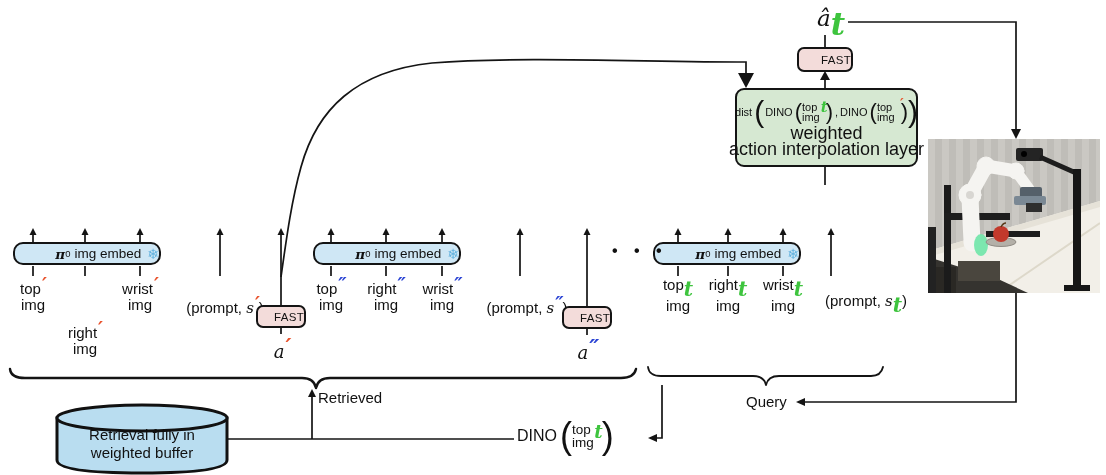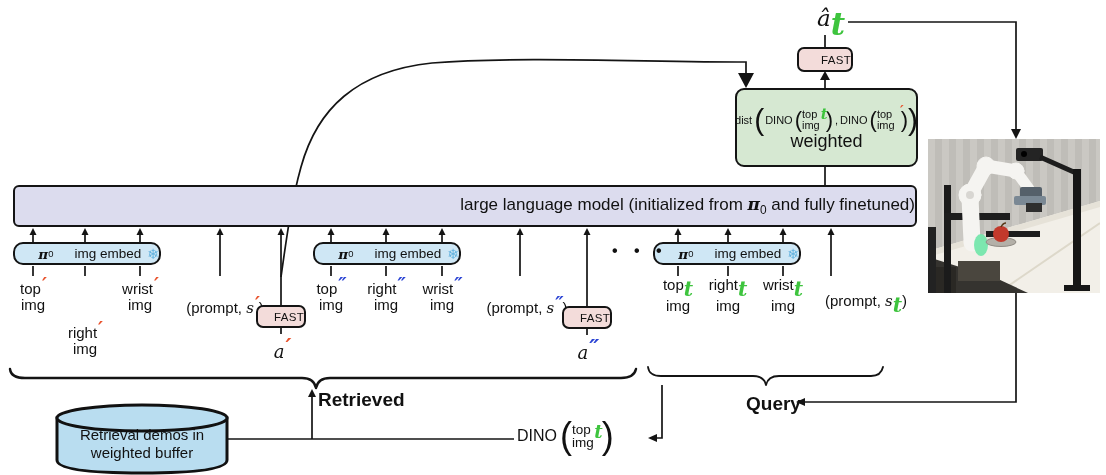--- a/index.html
+++ b/index.html
@@ -26,34 +26,34 @@
   .math  { font-family:"DejaVu Serif", serif; font-style:italic; }
   .pi    { font-family:"DejaVu Serif", serif; font-style:italic; font-weight:bold; }
   sub { font-size:0.7em; }
   .mk-prime { font-family:"DejaVu Serif", serif; font-weight:bold; font-style:italic;
               font-size:1.25em; vertical-align:0.18em; letter-spacing:-1px; margin-left:1px; }
   .mk-r1 { color:#e8512b; }
   .mk-r2 { color:#2b44d4; }
   .mk-q  { color:#3ec43e; font-family:"DejaVu Serif", serif; font-weight:bold; font-style:italic;
            font-size:1.35em; vertical-align:-0.3em; margin-left:0px; }
   .snow { color:#63b2de; margin-left:6px; font-size:14px; }
-  .embed-gap { margin-left:21px; }
+  .embed-gap { margin-left:4px; }
   .formula { display:flex; align-items:center; font-size:11px; line-height:10.5px; white-space:nowrap; }
   .paren-lg { font-size:30px; font-weight:400; line-height:28px; }
   .paren-sm { font-size:22px; font-weight:400; line-height:22px; }
   .frac { display:inline-block; text-align:left; font-size:11px; line-height:10.5px; position:relative; }
   .t-over { position:absolute; right:-8px; top:0px; }
   .p-over { position:absolute; right:-8px; top:-4px; }
   .interp-line { font-size:18px; line-height:15.5px; }
   .dino-call { position:absolute; left:517px; top:419px; display:flex; align-items:center;
                font-size:16px; white-space:nowrap; }
   .dino-frac { display:inline-block; text-align:left; font-size:13.5px; line-height:13px; position:relative; }
   .paren-dino { font-size:36px; font-weight:400; line-height:34px; }
   .dots { position:absolute; left:612px; top:242px; font-size:16px; font-weight:bold; letter-spacing:6px; }
-  .brace-label { position:absolute; font-size:19px; white-space:nowrap;font-weight:bold; }
+  .brace-label { position:absolute; font-size:15px; white-space:nowrap; }
   .buffer-text { position:absolute; left:57px; top:426px; width:170px; text-align:center;
                  font-size:15px; line-height:18px; }
   .a-hat { position:absolute; left:817px; top:5px; font-size:23px; white-space:nowrap; }
   .photo { position:absolute; left:928px; top:139px; width:172px; height:154px;
            background:repeating-linear-gradient(90deg,#cac8c3 0px,#cac8c3 7px,#bfbdb8 7px,#bfbdb8 14px); }
   svg.layer { position:absolute; left:0; top:0; pointer-events:none; }
 </style>
 </head>
 <body>
 
@@ -123,23 +123,20 @@
       <polygon points="657,434 657,442 648,438"></polygon>
       <polygon points="805,398 805,406 796,402"></polygon>
     </g>
 
     <g>
       <path d="M 57 418 L 57 460 Q 57 473 142 473 Q 227 473 227 460 L 227 418 Z" fill="#b9ddf0" stroke="#111" stroke-width="3"></path>
       <ellipse cx="142" cy="418" rx="85" ry="13" fill="#b9ddf0" stroke="#111" stroke-width="3"></ellipse>
     </g>
   </svg>
 
-  <div class="box llm-box">
-    <span><span>large language model (initialized from </span><span class="pi">π</span><sub>0</sub><span> and fully finetuned)</span></span>
-  </div>
 
   <div class="box embed-box" style="left:13px;">
     <span class="pi">π</span>
       <sub>0</sub>
       <span class="embed-gap">img embed</span>
       <span class="snow">❄</span>
   </div>
   <div class="box embed-box" style="left:313px;">
     <span class="pi">π</span>
       <sub>0</sub>
@@ -192,34 +189,35 @@
       <span class="frac"><span>top</span><br><span>img</span><span class="t-over mk-q">t</span></span>
       <span class="paren-sm" style="margin-left:6px;">)</span>
       <span style="margin:0 2px;">,</span>
       <span style="margin-right:2px;">DINO</span>
       <span class="paren-sm">(</span>
       <span class="frac"><span>top</span><br><span>img</span><span class="p-over mk-prime mk-r1">′</span></span>
       <span class="paren-sm" style="margin-left:6px;">)</span>
       <span class="paren-lg">)</span>
     </div>
     <div class="interp-line">weighted</div>
+    <div class="interp-line">action interpolation layer</div>
   </div>
 
   <div class="brace-label" style="left:318px; top:389px;">Retrieved</div>
   <div class="brace-label" style="left:746px; top:393px;">Query</div>
 
   <div class="dino-call">
     <span style="margin-right:3px;">DINO</span>
     <span class="paren-dino">(</span>
     <span class="dino-frac"><span>top</span><br><span>img</span><span class="t-over mk-q" style="right:-9px; top:2px;">t</span></span>
     <span class="paren-dino" style="margin-left:8px;">)</span>
   </div>
 
   <div class="buffer-text">
-    <span>Retrieval demos in</span><br><span>weighted buffer</span>
+    <span>Retrieval fully in</span><br><span>weighted buffer</span>
   </div>
 
   <div class="photo">
     <svg width="172" height="154" viewBox="0 0 172 154">
 
       <polygon points="0,112 172,62 172,154 0,154" fill="#f2efe8"></polygon>
       <polygon points="0,112 172,62 172,68 0,118" fill="#e6e2d8"></polygon>
       <line x1="70" y1="154" x2="172" y2="84" stroke="#ddd8ca" stroke-width="2"></line>
 
       <polygon points="0,118 70,140 100,154 0,154" fill="#35332f"></polygon>

